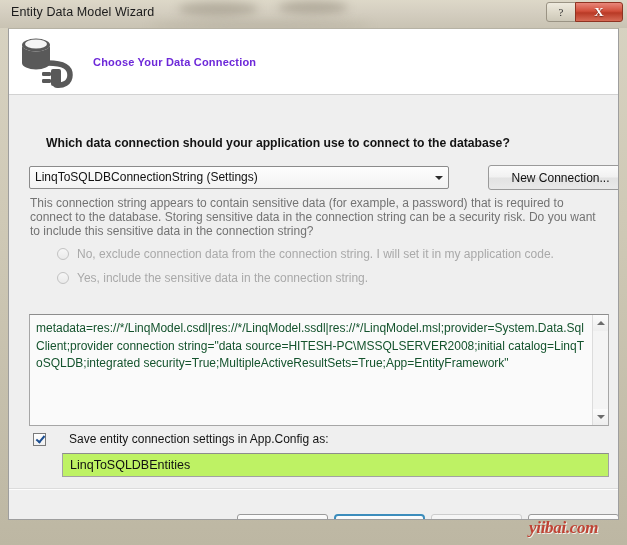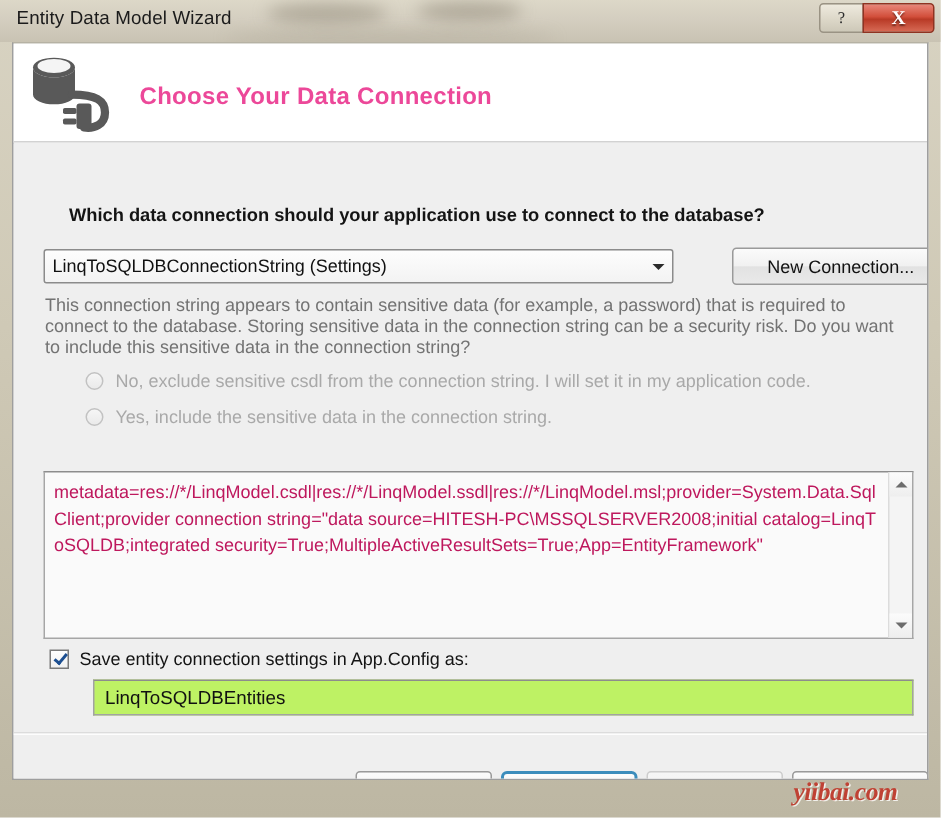--- a/index.html
+++ b/index.html
@@ -115,23 +115,23 @@
     box-sizing: border-box;
   }
   #wizard-icon {
     position: absolute;
     left: 7px; top: 4px;
     width: 72px; height: 58px;
   }
   #header-title {
     position: absolute;
     left: 84px; top: 27px;
-    font-size: 16px;
+    font-size: 11px;
     font-weight: bold;
-    color: #ec4899;
+    color: #6d28d9;
     letter-spacing: .2px;
   }
 
   
   #body {
     position: absolute;
     left: 0; top: 67px;
     width: 609px;
     height: 424px;
     background: #efefef;
@@ -242,21 +242,21 @@
     background: #fafafa;
     border: 1px solid #a6a6a6;
     border-top-color: #8d8d8d;
   }
   #ecs-text {
     position: absolute;
     left: 6px; top: 5px;
     width: 548px;
     font-size: 12px;
     line-height: 17.5px;
-    color: #be185d;
+    color: #14532d;
     white-space: pre-wrap;
     word-break: break-all;
   }
   #ecs-scrollbar {
     position: absolute;
     right: 0; top: 0;
     width: 16px; height: 110px;
     background: #f4f4f4;
     border-left: 1px solid #dcdcdc;
     box-sizing: border-box;
@@ -285,21 +285,21 @@
     border-right: 4px solid transparent;
     border-top: 4px solid #6c6c6c;
   }
 
   
   #save-row {
     position: absolute;
     left: 24px; top: 336px;
     display: flex;
     align-items: center;
-    gap: 7px;
+    gap: 23px;
     cursor: default;
     justify-content: flex-end;
   }
   #save-checkbox {
     width: 13px; height: 13px;
     box-sizing: border-box;
     background: linear-gradient(180deg,#ffffff,#f0f0f0);
     border: 1px solid #7a7a7a;
     position: relative;
     flex: none;
@@ -430,21 +430,21 @@
         <div id="conn-combo-value">LinqToSQLDBConnectionString (Settings)</div>
         <div id="conn-combo-arrow"></div>
       </div>
 
       <div id="new-connection-button">New Connection...</div>
 
       <div id="sensitive-text">This connection string appears to contain sensitive data (for example, a password) that is required to connect to the database. Storing sensitive data in the connection string can be a security risk. Do you want to include this sensitive data in the connection string?</div>
 
       <div class="radio-row" id="radio-no">
         <span class="radio-mark"></span>
-        <span>No, exclude sensitive csdl from the connection string. I will set it in my application code.</span>
+        <span>No, exclude connection data from the connection string. I will set it in my application code.</span>
       </div>
 
       <div class="radio-row" id="radio-yes">
         <span class="radio-mark"></span>
         <span>Yes, include the sensitive data in the connection string.</span>
       </div>
 
 
       <div id="ecs-box">
         <div id="ecs-text">metadata=res://*/LinqModel.csdl|res://*/LinqModel.ssdl|res://*/LinqModel.msl;provider=System.Data.SqlClient;provider connection string="data source=HITESH-PC\MSSQLSERVER2008;initial catalog=LinqToSQLDB;integrated security=True;MultipleActiveResultSets=True;App=EntityFramework"</div>

